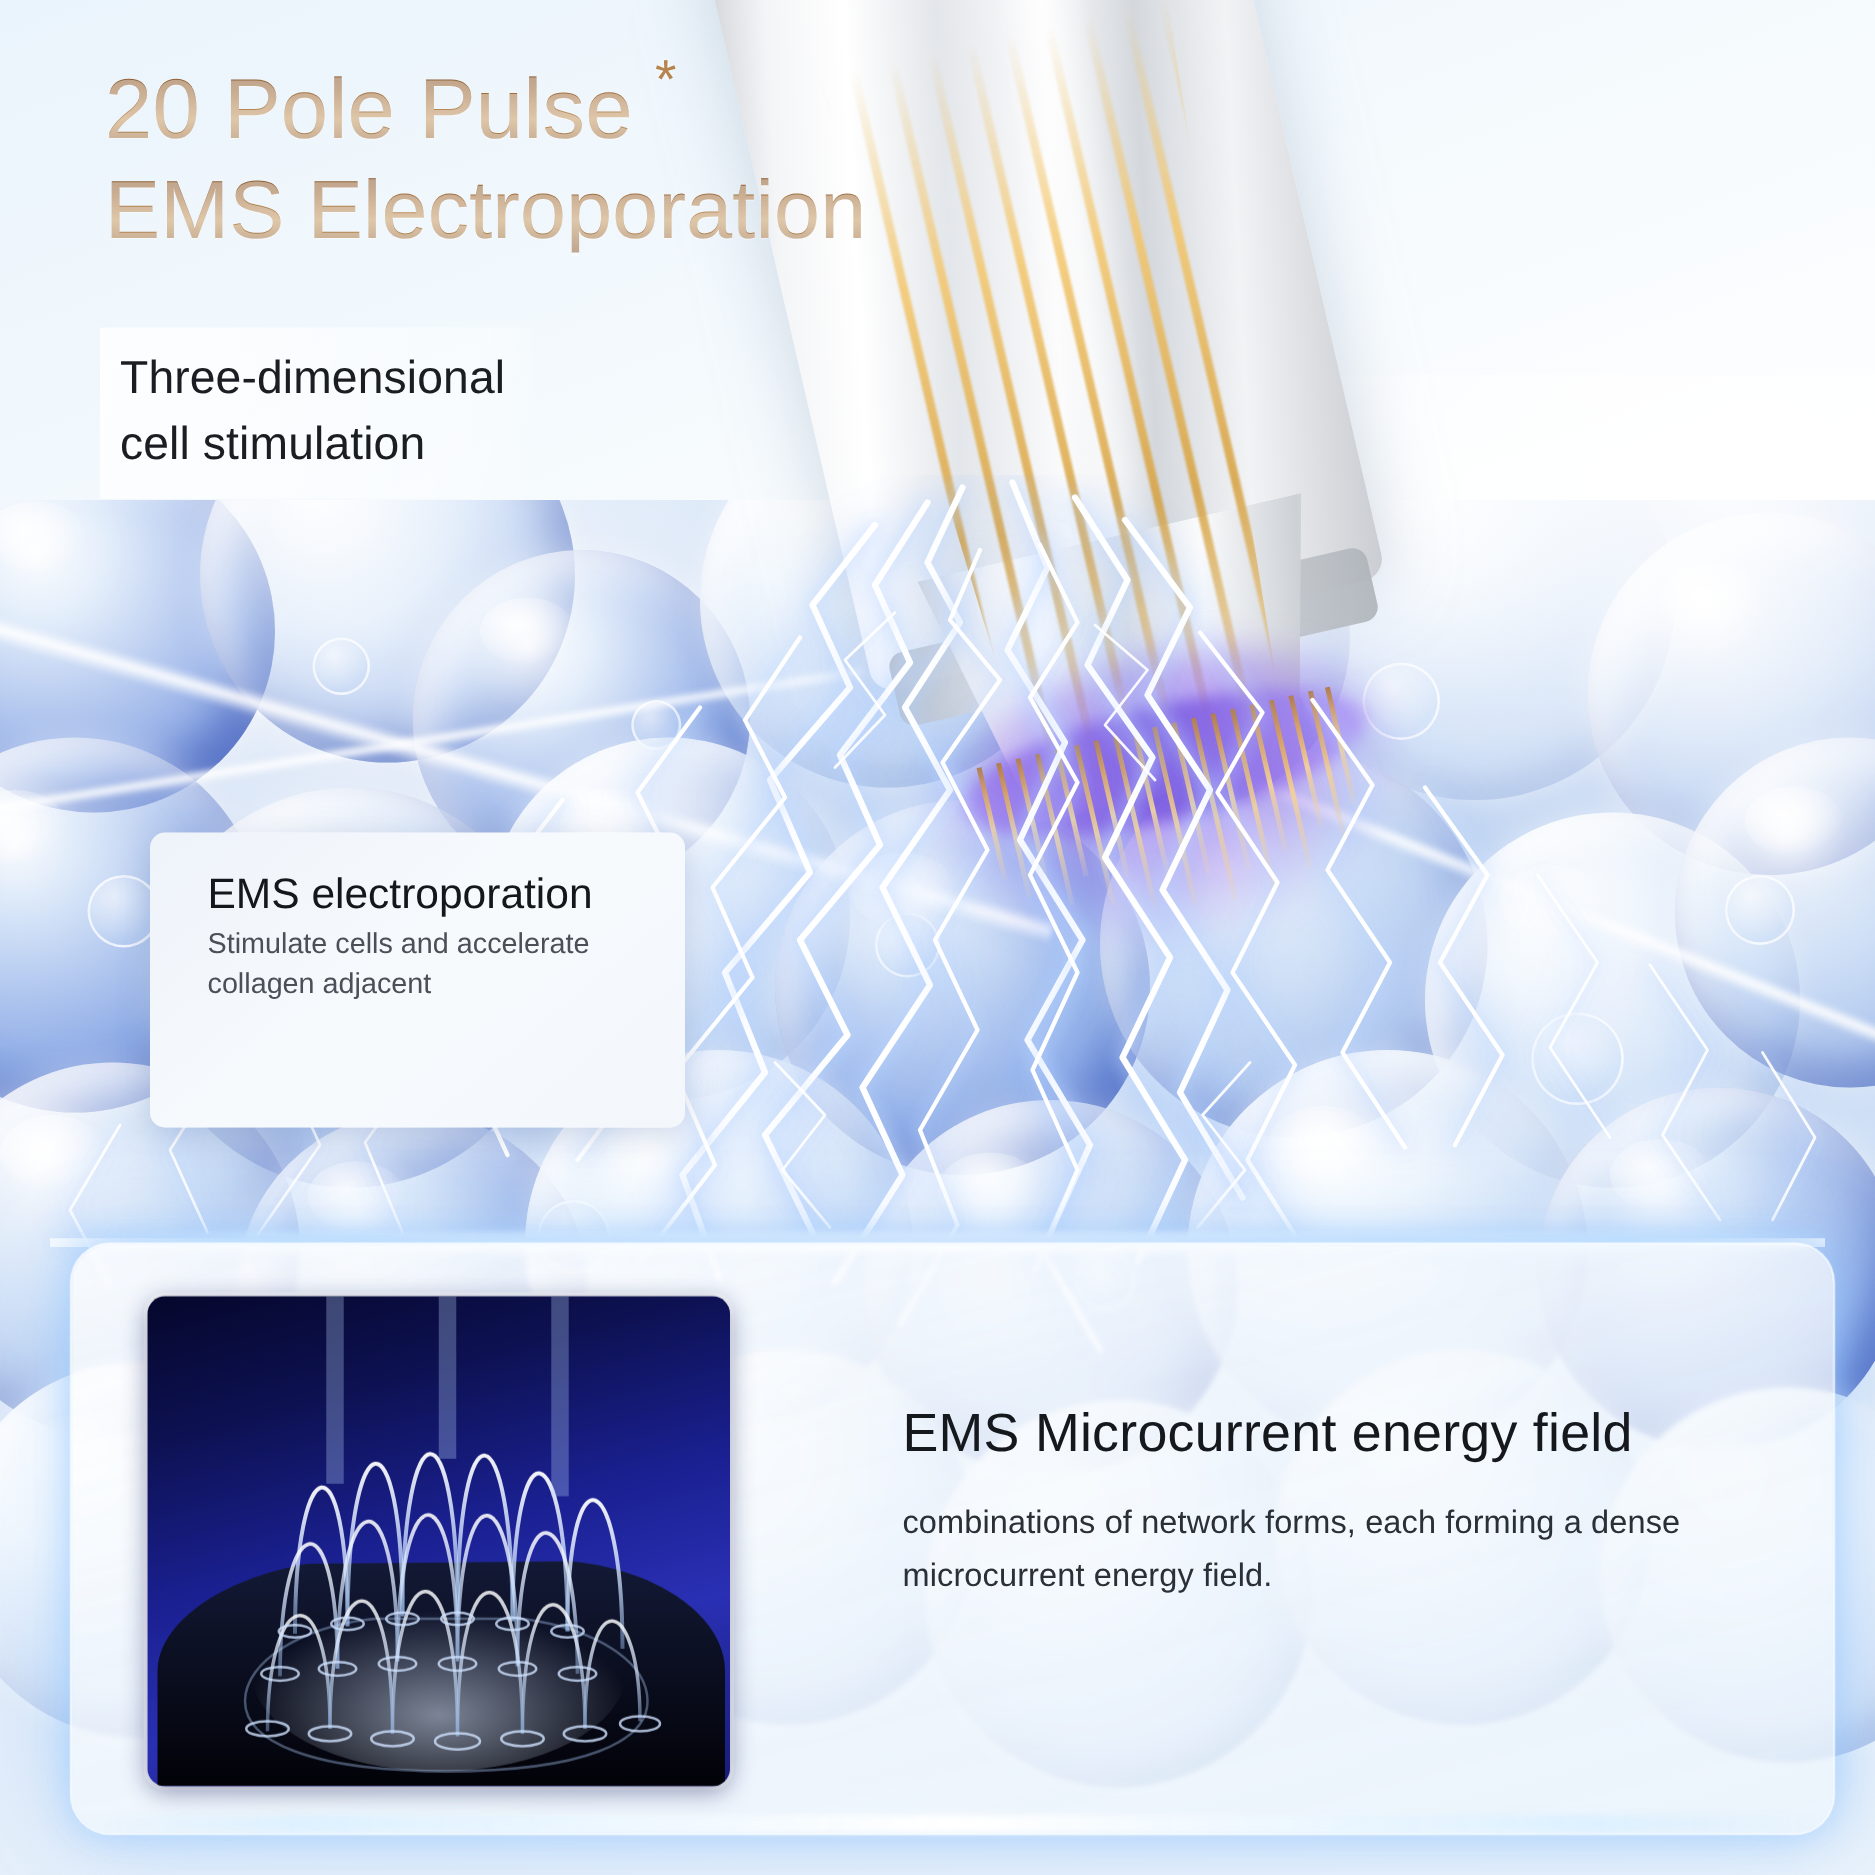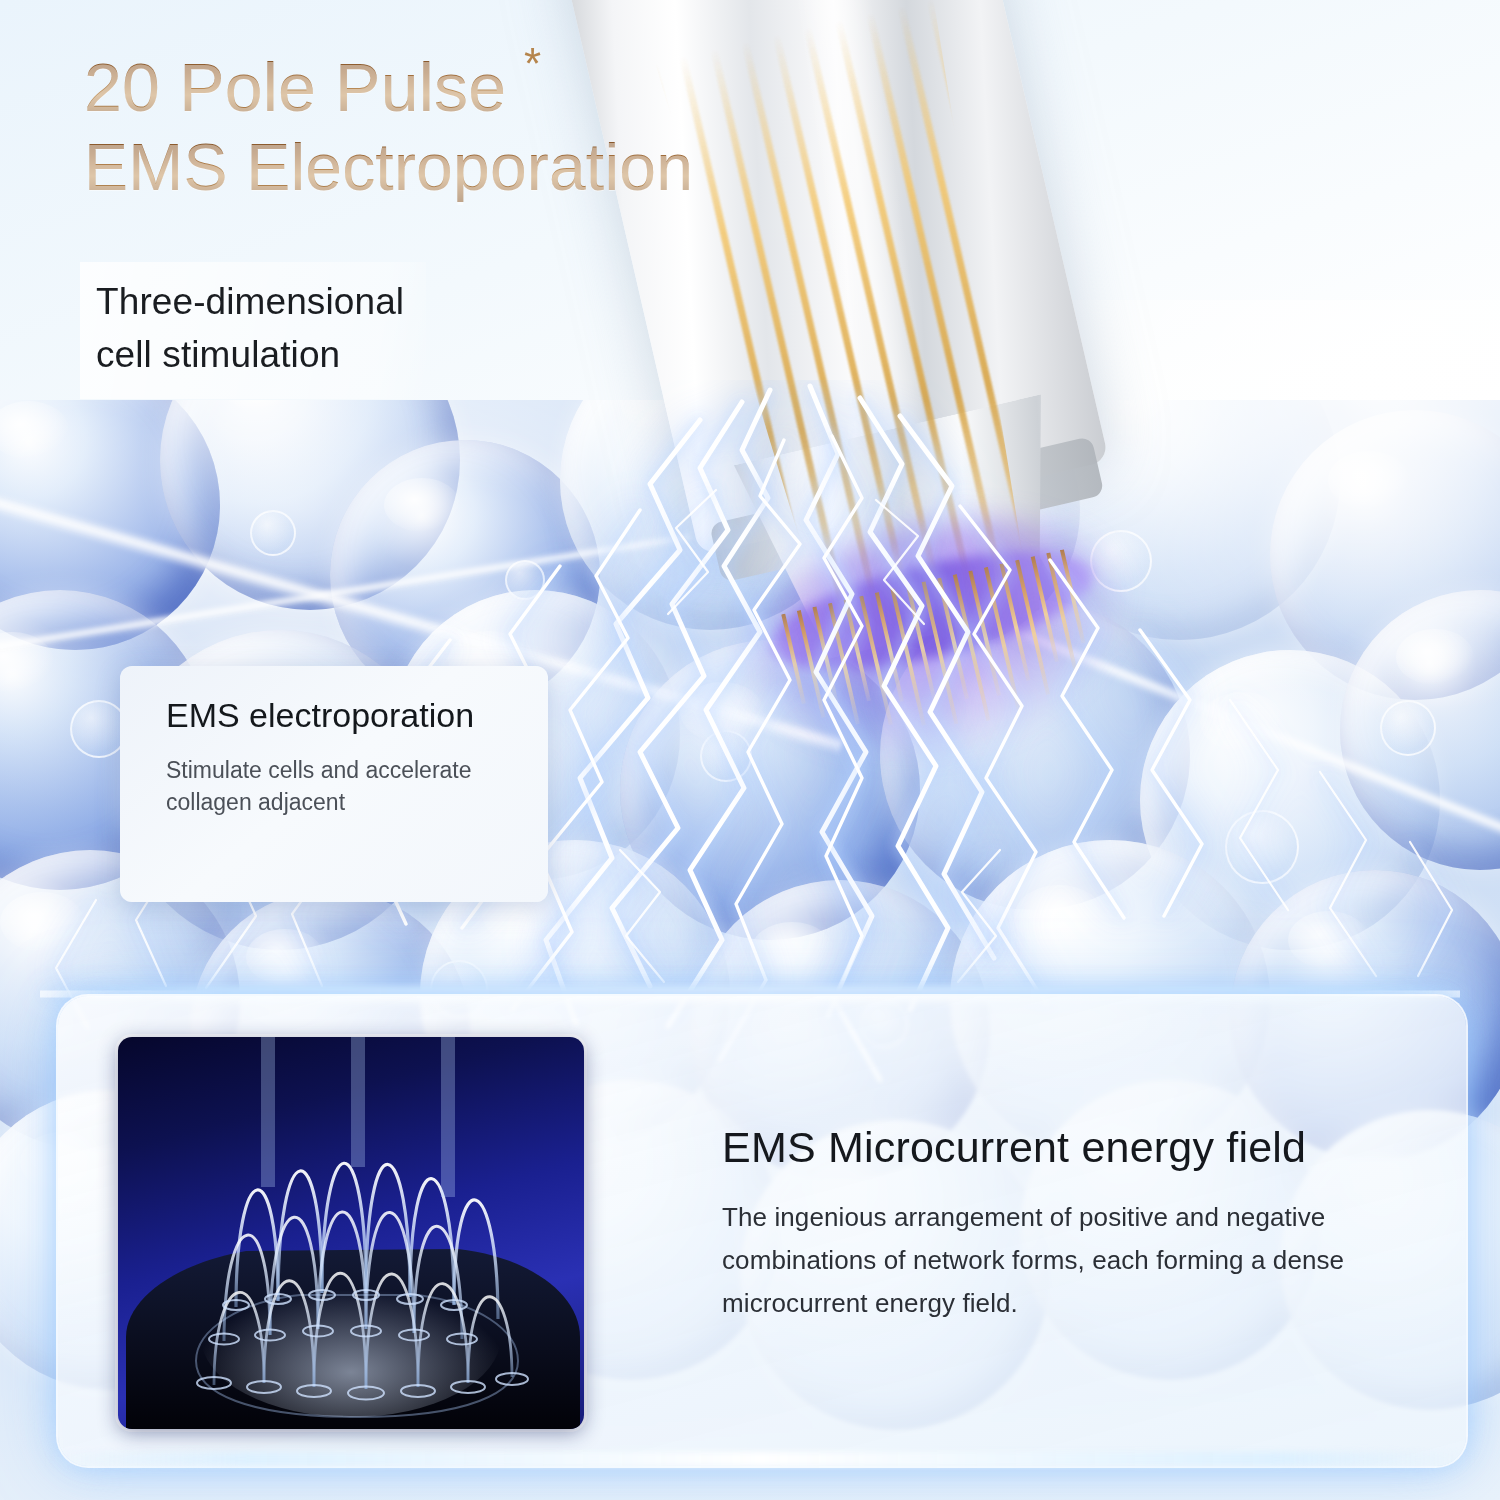--- a/index.html
+++ b/index.html
@@ -227,21 +227,20 @@
     box-shadow: 0 6px 26px rgba(70,100,160,.24);
     padding:28px 26px 0 46px;
   }
   .feature-card .fc-title {
     font-size:34px;
     line-height:1.28;
     color:#14181c;
     font-weight:400;
   }
   .feature-card .fc-body {
-    margin-top:16px;
     font-size:23px;
     line-height:1.42;
     color:#4b5058;
   }
 
   
   .bottom-panel {
     position:absolute;
     left:58px; top:996px;
     width:1408px; height:470px;
@@ -566,19 +565,18 @@
         <path d="M150 150 L150 0"></path>
           <path d="M240 130 L240 0"></path>
           <path d="M330 160 L330 0"></path>
       </g>
     </svg>
   </div>
 
   <div class="br-block">
     <div class="br-title">EMS Microcurrent energy field</div>
     <div class="br-body">
-      <span>The ingenious arrangement of positive and negative</span>
       <span>combinations of network forms, each forming a dense</span>
       <span>microcurrent energy field.</span>
     </div>
   </div>
 
 </div>
 
 </body></html>

